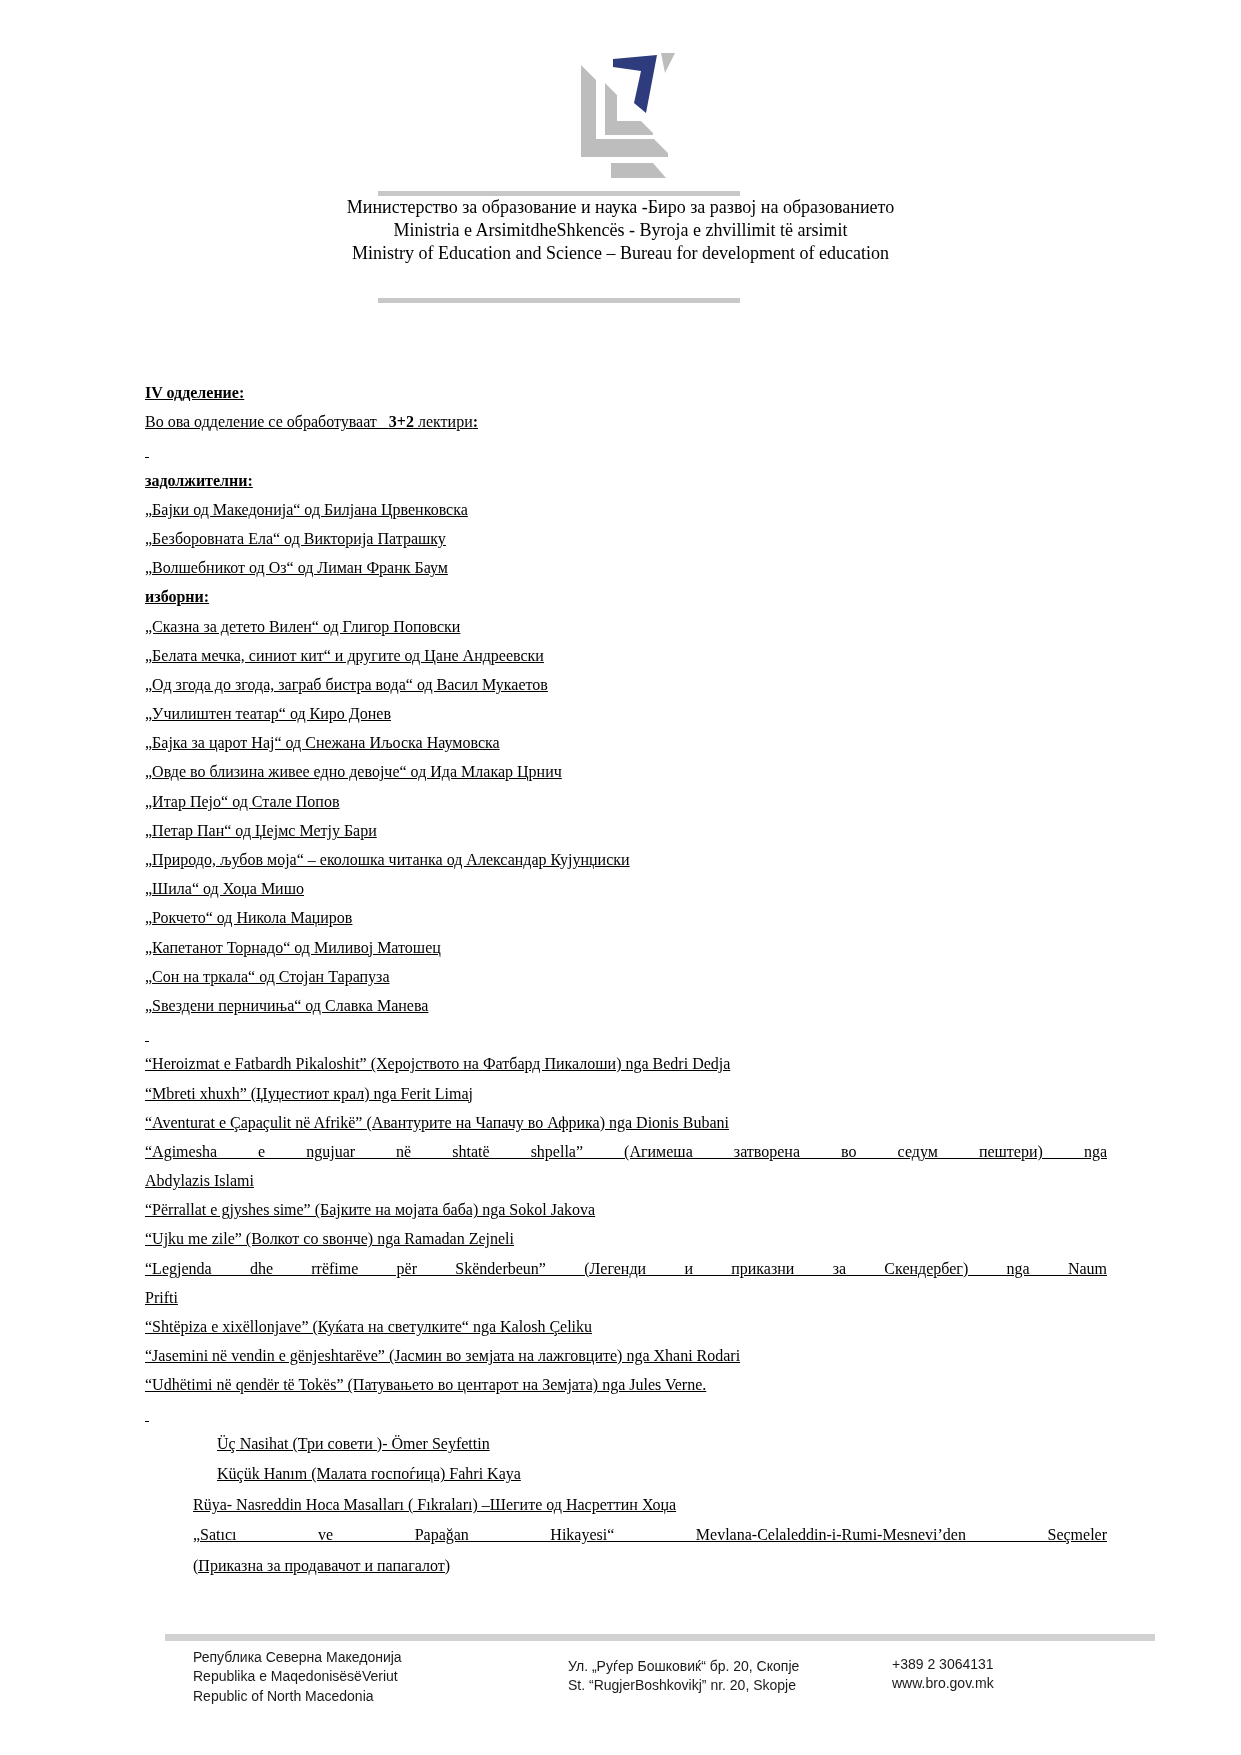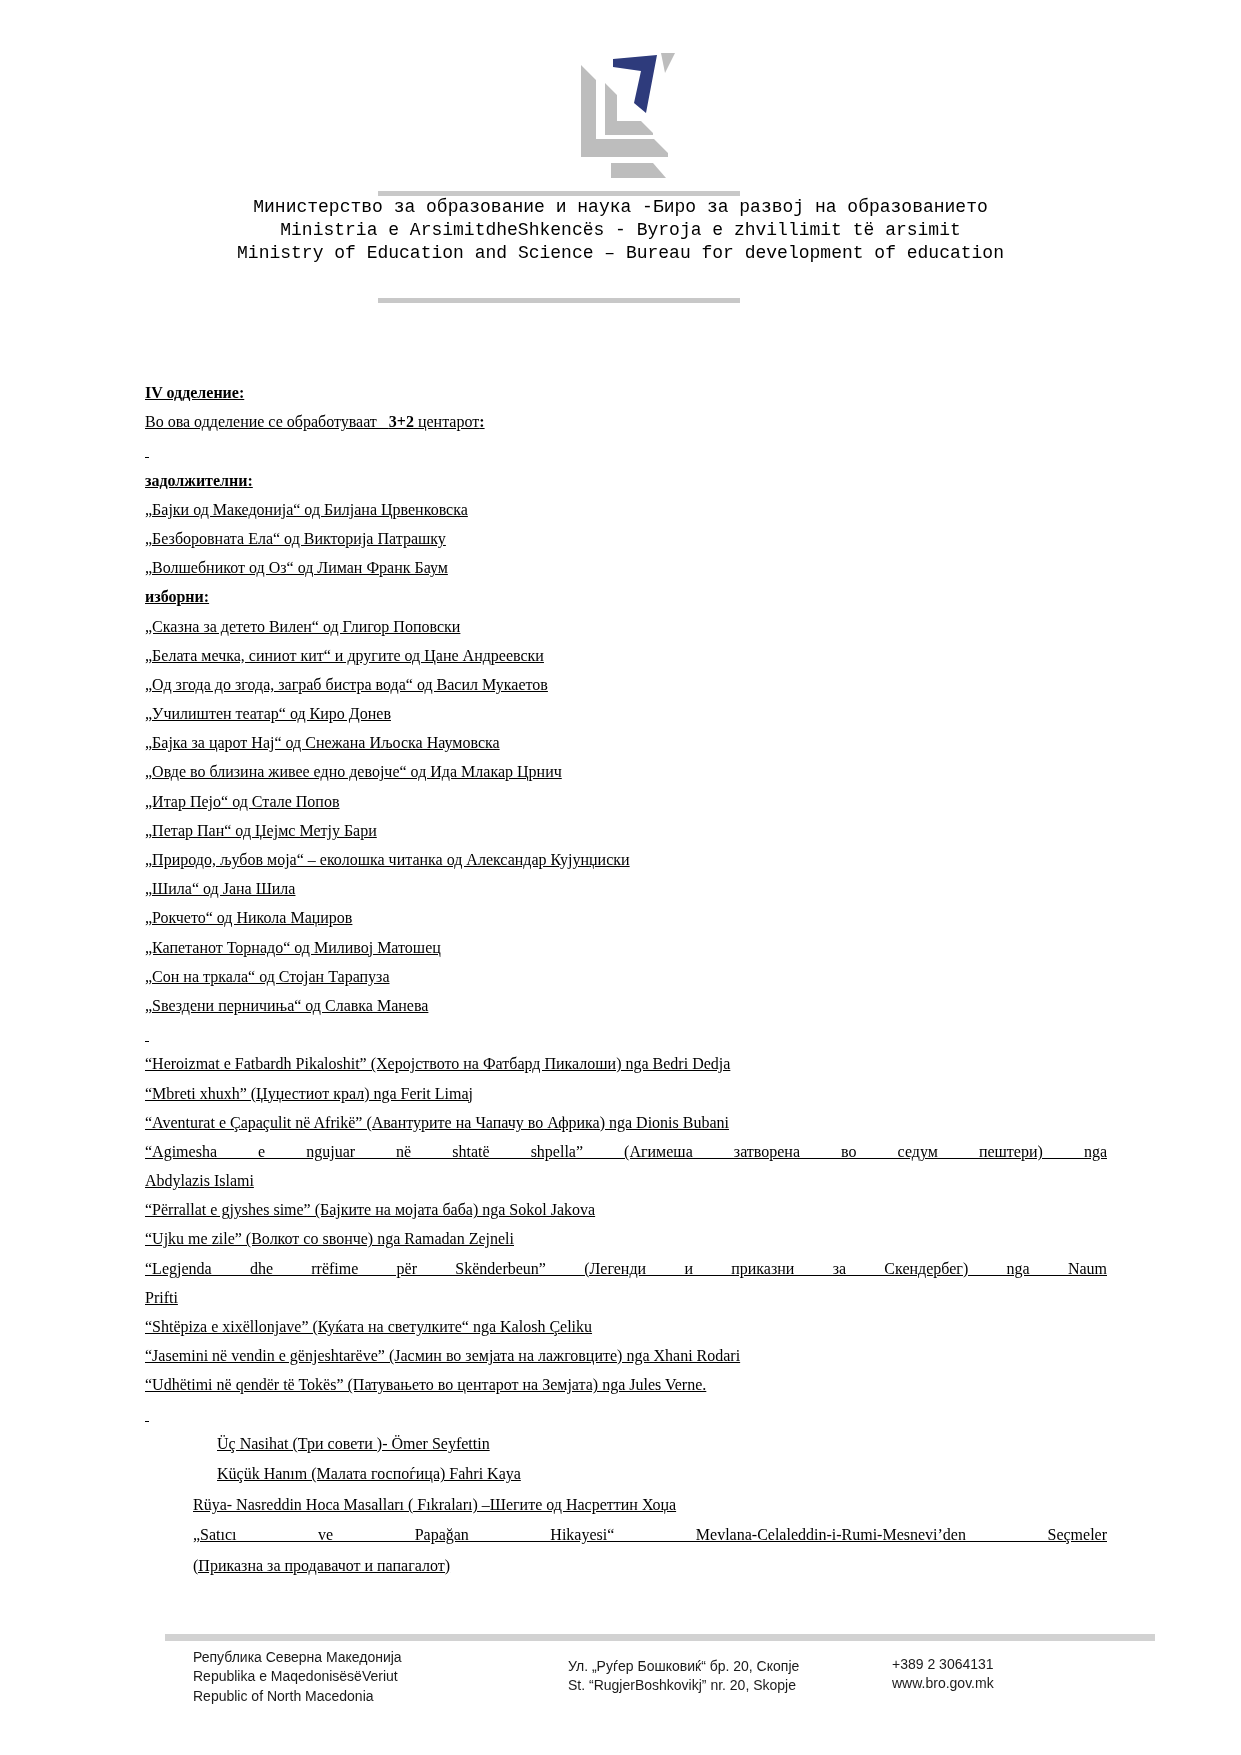--- a/index.html
+++ b/index.html
@@ -5,21 +5,21 @@
   html,body{margin:0;padding:0;}
   body{
     width:1241px;height:1755px;background:#ffffff;position:relative;
     font-family:"Liberation Serif",serif;color:#000;overflow:hidden;
   }
   .abs{position:absolute;}
   
   #logo{left:555px;top:50px;width:128px;height:130px;}
   #divider-top{left:378px;top:191px;width:362px;height:5px;background:#c8c8c8;}
   #header-text{left:0;top:196px;width:1241px;text-align:center;
-    font-family:Liberation Mono, monospace;font-size:18px;line-height:23px;color:#000;}
+    font-family:Liberation Serif, serif;font-size:18px;line-height:23px;color:#000;}
   #divider-mid{left:378px;top:298px;width:362px;height:5px;background:#c8c8c8;}
   
   #body-content{left:145px;top:378px;width:962px;font-size:16px;line-height:29.2px;text-decoration:underline;}
   .line{height:29.2px;white-space:nowrap;}
   .line b{font-weight:bold;}
   .line.justify{white-space:normal;text-align:justify;text-align-last:justify;overflow:hidden;}
   .line.tr{height:30.5px;line-height:30.5px;margin-left:48px;}
   .line.indent{padding-left:24px;}
   
   #footer-divider{left:165px;top:1634px;width:990px;height:7px;background:#d2d2d2;}
@@ -46,37 +46,37 @@
 <div class="abs" id="header-text">
     <div>Министерство за образование и наука -Биро за развој на образованието</div>
     <div>Ministria e ArsimitdheShkencës - Byroja e zhvillimit të arsimit</div>
     <div>Ministry of Education and Science – Bureau for development of education</div>
   </div>
 
 <div class="abs" id="divider-mid"></div>
 
 <div class="abs" id="body-content">
     <div class="line"><b>IV одделение:</b></div>
-    <div class="line"><span>Во ова одделение се обработуваат&nbsp;&nbsp; </span><b>3+2</b><span> центарот</span><b>:</b></div>
+    <div class="line"><span>Во ова одделение се обработуваат&nbsp;&nbsp; </span><b>3+2</b><span> лектири</span><b>:</b></div>
     <div class="line blank">&nbsp;</div>
     <div class="line"><b>задолжителни:</b></div>
     <div class="line"><span>„Бајки од Македонија“ од Билјана Црвенковска</span></div>
     <div class="line"><span>„Безборовната Ела“ од Викторија Патрашку</span></div>
     <div class="line"><span>„Волшебникот од Оз“ од Лиман Франк Баум</span></div>
     <div class="line"><b>изборни:</b></div>
     <div class="line"><span>„Сказна за детето Вилен“ од Глигор Поповски</span></div>
     <div class="line"><span>„Белата мечка, синиот кит“ и другите од Цане Андреевски</span></div>
     <div class="line"><span>„Од згода до згода, заграб бистра вода“ од Васил Мукаетов</span></div>
     <div class="line"><span>„Училиштен театар“ од Киро Донев</span></div>
     <div class="line"><span>„Бајка за царот Нај“ од Снежана Иљоска Наумовска</span></div>
     <div class="line"><span>„Овде во близина живее едно девојче“ од Ида Млакар Црнич</span></div>
     <div class="line"><span>„Итар Пејо“ од Стале Попов</span></div>
     <div class="line"><span>„Петар Пан“ од Џејмс Метју Бари</span></div>
     <div class="line"><span>„Природо, љубов моја“ – еколошка читанка од Александар Кујунџиски</span></div>
-    <div class="line"><span>„Шила“ од Јана Шила</span></div>
+    <div class="line"><span>„Шила“ од Хоџа Мишо</span></div>
     <div class="line"><span>„Рокчето“ од Никола Маџиров</span></div>
     <div class="line"><span>„Капетанот Торнадо“ од Миливој Матошец</span></div>
     <div class="line"><span>„Сон на тркала“ од Стојан Тарапуза</span></div>
     <div class="line"><span>„Ѕвездени перничиња“ од Славка Манева</span></div>
     <div class="line blank">&nbsp;</div>
     <div class="line"><span>“Heroizmat e Fatbardh Pikaloshit” (Херојството на Фатбард Пикалоши) nga Bedri Dedja</span></div>
     <div class="line"><span>“Mbreti xhuxh” (Џуџестиот крал) nga Ferit Limaj</span></div>
     <div class="line"><span>“Aventurat e Çapaçulit në Afrikë” (Авантурите на Чапачу во Африка) nga Dionis Bubani</span></div>
     <div class="line justify"><span>“Agimesha e ngujuar në shtatë shpella” (Агимеша затворена во седум пештери) nga</span></div>
     <div class="line"><span>Abdylazis Islami</span></div>

